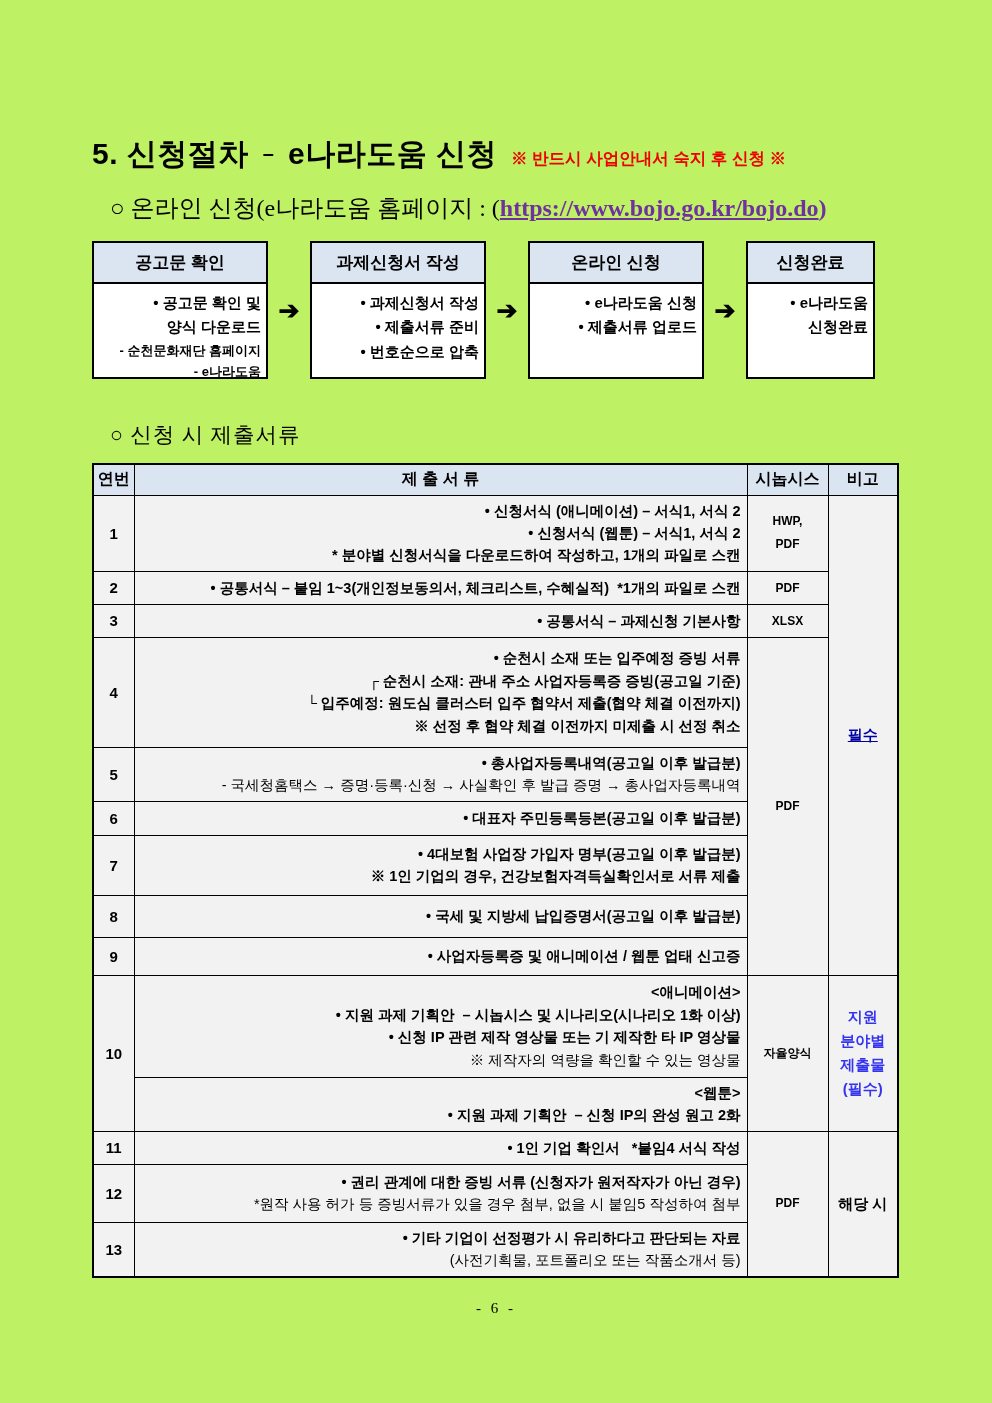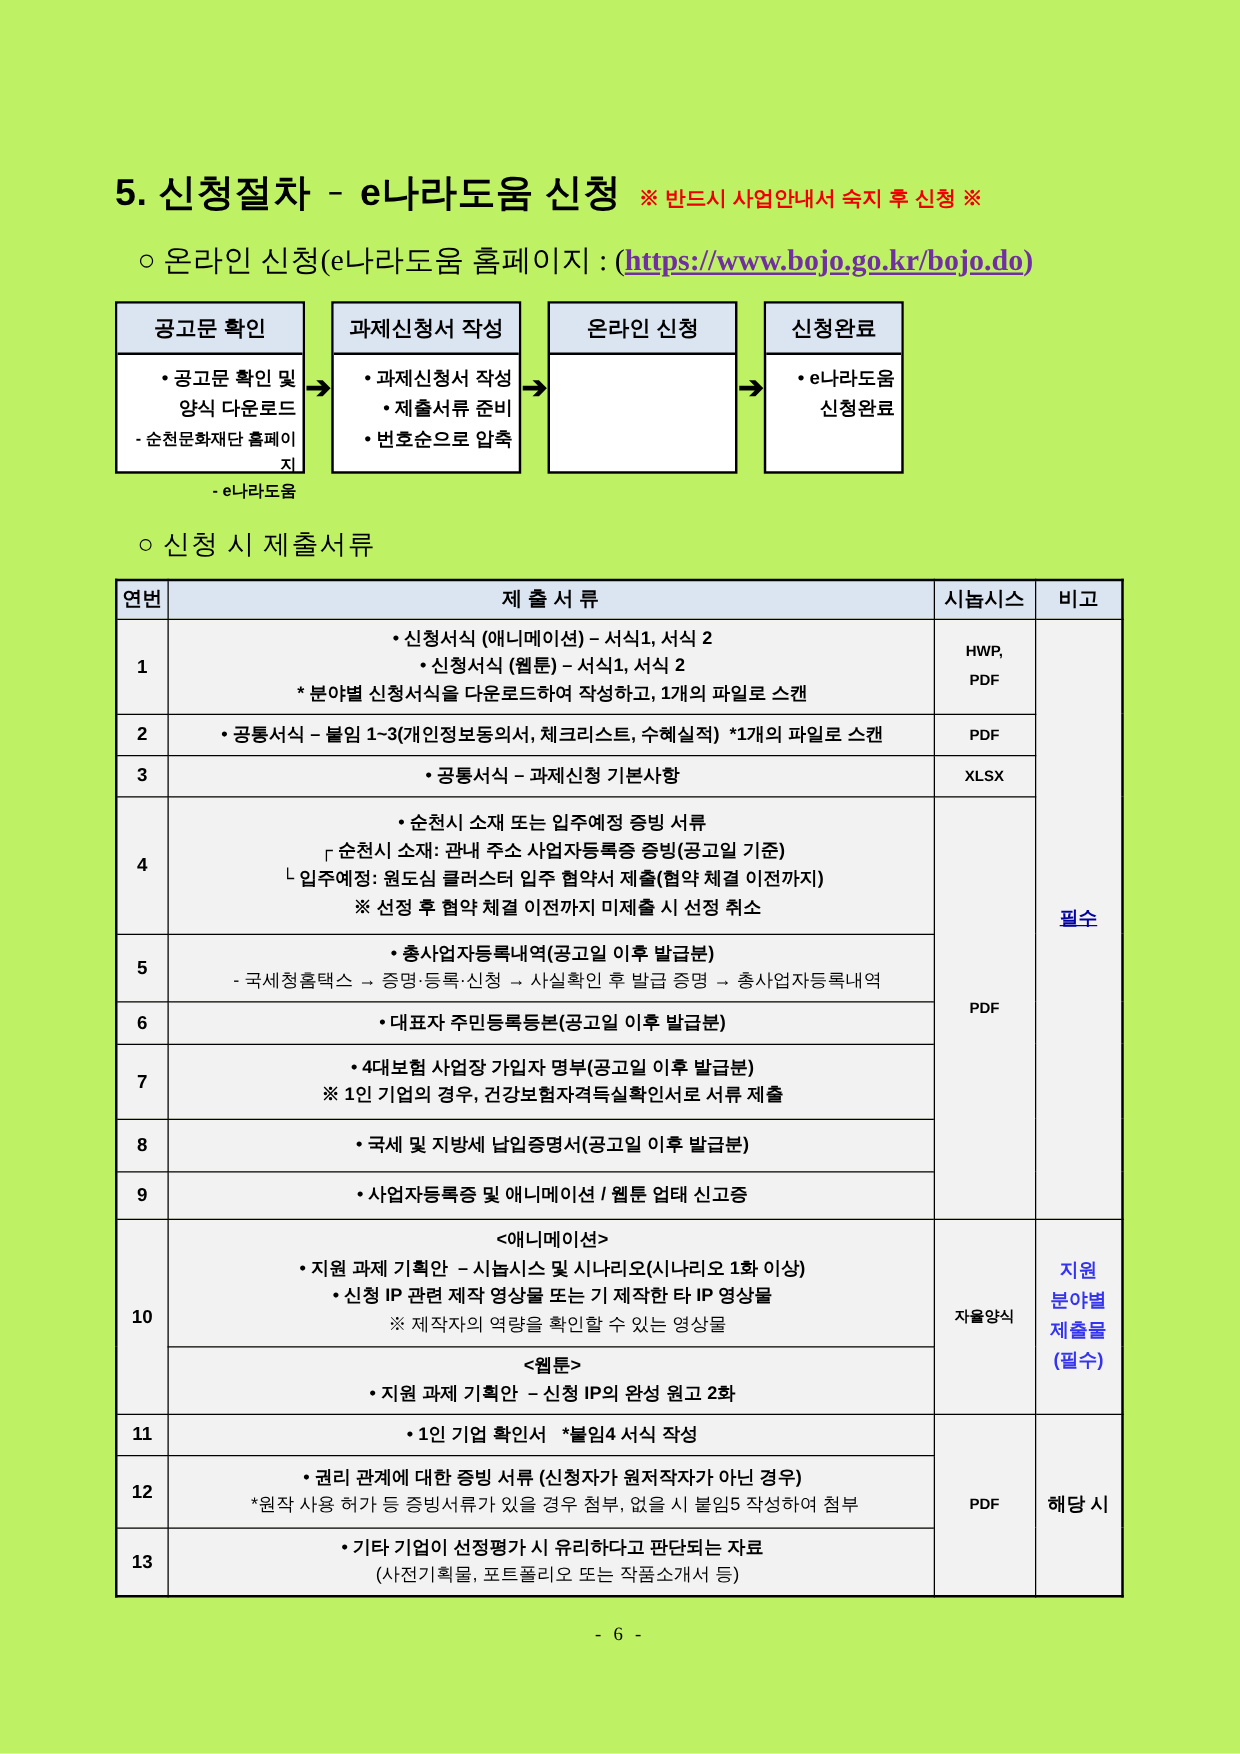--- a/index.html
+++ b/index.html
@@ -17,39 +17,39 @@
   .t-main{font-size:30px; font-weight:800; letter-spacing:0.5px;}
   .t-dash{font-size:20px; font-weight:700; margin:0 14px; vertical-align:4px;}
   .t-warning{font-size:16.5px; font-weight:700; color:var(--red); margin-left:14px;}
 
   
   .subtitle{margin-top:17px; font-family:Liberation Serif, serif; font-size:24px; font-weight:500; padding-left:18px;}
   .subtitle .url{color:var(--purple); font-weight:700; text-decoration:underline; cursor:pointer;}
   .subtitle .url-suffix{color:var(--purple); font-weight:700;}
 
   
-  .flowchart{margin-top:17px; width:631px; display:flex; justify-content:space-between; align-items:stretch; height:138px;}
+  .flowchart{margin-top:17px; width:783px; display:flex; justify-content:space-between; align-items:stretch; height:138px;}
   .flow-box{border:2px solid #000; background:#ffffff; display:flex; flex-direction:column;}
   .fb-1,.fb-2,.fb-3{width:176px;} .fb-4{width:129px;}
   .flow-head{background:var(--hdr_bg); border-bottom:2px solid #000; text-align:center; font-size:17px; font-weight:800; padding:8px 2px;}
   .flow-body{flex:1; padding:7px 5px 4px 7px; font-size:15px; font-weight:700; line-height:1.62;text-align:right;}
   .flow-body .ln{white-space:pre-wrap;}
   .flow-body .ln.small{font-size:13px;}
   .flow-arrow{align-self:center; flex:1; text-align:center; font-size:25px; font-weight:800; line-height:1;}
 
   
   .section-heading{margin-top:41px; font-family:"Liberation Serif", serif; font-size:21.5px; font-weight:500; padding-left:18px; letter-spacing:1px;}
 
   
   table.docs{margin-top:14px; width:805px; border-collapse:collapse; border:2px solid #000; table-layout:fixed;}
   .c-no{width:41px;} .c-doc{width:613px;} .c-fmt{width:81px;} .c-note{width:70px;}
   table.docs th, table.docs td{border:1px solid #000; vertical-align:middle;}
   table.docs th{background:var(--hdr_bg); font-size:16px; font-weight:700; text-align:center;}
   td.no{background:var(--cell_bg); text-align:center; font-size:15px; font-weight:600;}
-  td.doc{background:var(--cell_bg); text-align:center; padding:4px 6px 4px 9px; font-size:14.5px; font-weight:700; line-height:1.55;}
+  td.doc{background:var(--cell_bg); text-align:right; padding:4px 6px 4px 9px; font-size:14.5px; font-weight:700; line-height:1.55;}
   td.doc .ln{white-space:pre-wrap;}
   td.doc .ln.light{font-weight:400;}
   td.fmt{background:var(--cell_bg); text-align:center; font-size:12px; font-weight:700; line-height:1.9;}
   td.note{background:var(--cell_bg); text-align:center; font-size:15px; font-weight:700; line-height:1.6;}
   td.note.blue-dark{color:var(--blue_dark);text-decoration:underline;}
   td.note.blue{color:var(--blue);}
 
   
   .footer{position:absolute; top:1300px; left:0; right:0; text-align:center; font-family:"Liberation Serif", serif; font-size:15px; letter-spacing:3px;}
 </style>
@@ -82,20 +82,24 @@
         <div class="flow-head">과제신청서 작성</div>
         <div class="flow-body">
             <div class="ln">• 과제신청서 작성</div>
             <div class="ln">• 제출서류 준비</div>
             <div class="ln">• 번호순으로 압축</div>
           </div>
       </div>
       <div class="flow-arrow">➔</div>
       <div class="flow-box fb-3">
         <div class="flow-head">온라인 신청</div>
+        <div class="flow-body">
+            <div class="ln">• e나라도움 신청</div>
+            <div class="ln">• 제출서류 업로드</div>
+          </div>
       </div>
       <div class="flow-arrow">➔</div>
       <div class="flow-box fb-4">
         <div class="flow-head">신청완료</div>
         <div class="flow-body">
             <div class="ln">• e나라도움</div>
             <div class="ln">  신청완료</div>
           </div>
       </div>
     </div>

